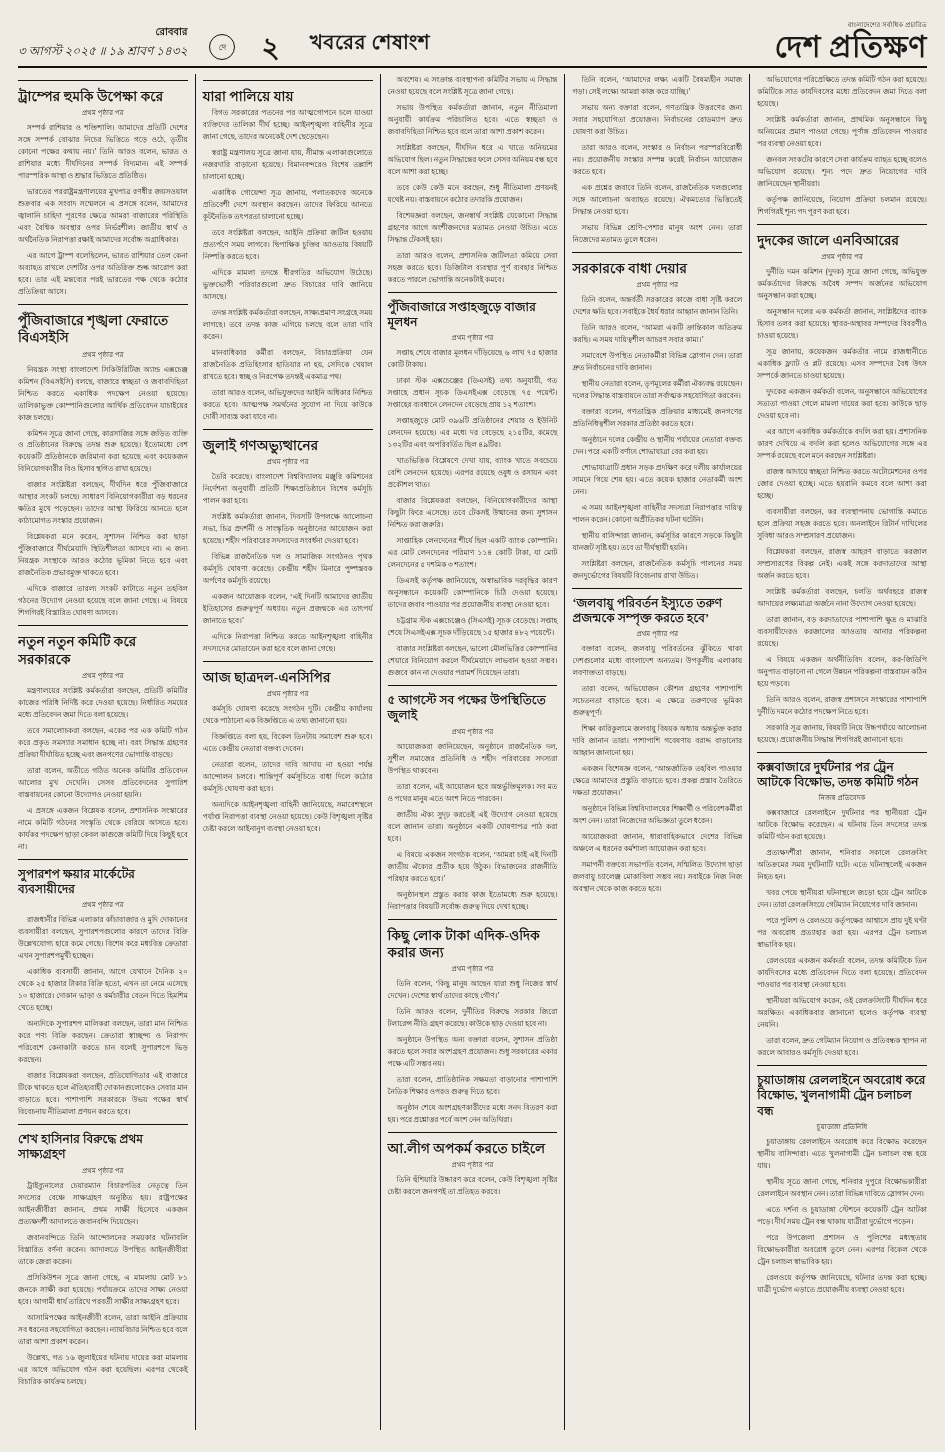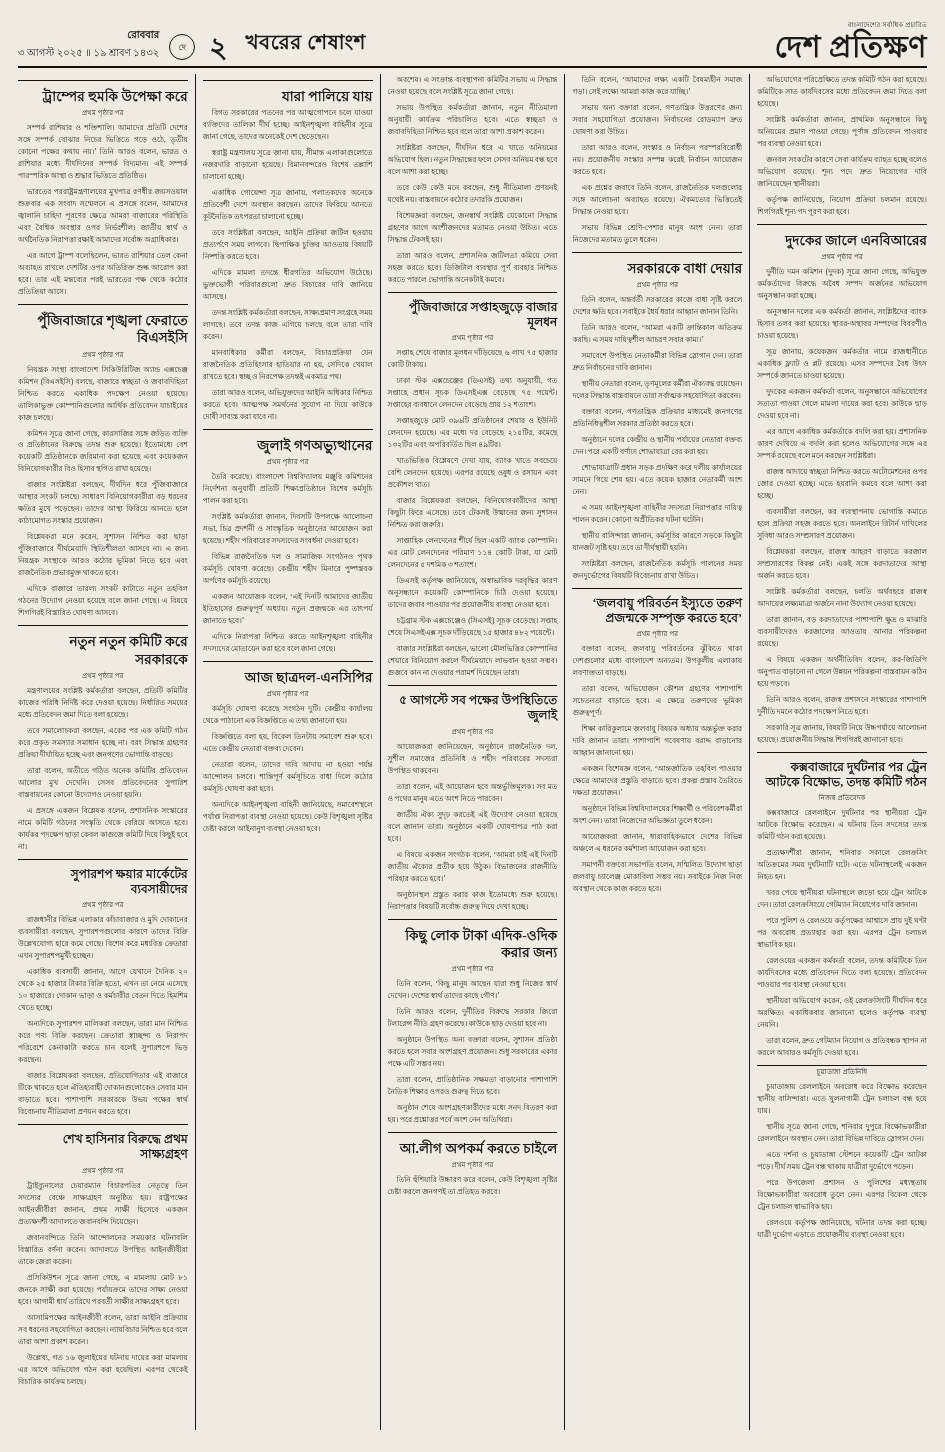--- a/index.html
+++ b/index.html
@@ -24,28 +24,29 @@
     display: flex;
     align-items: flex-end;
     border-bottom: 2px solid #15110e;
     padding-bottom: 4px;
     margin-bottom: 6px;
     height: 52px;
   }
   .mh-left {
     display: flex;
     align-items: flex-end;
-    gap: 10px;
+    gap: 22px;
     flex: 0 0 auto;
   }
   .mh-dates {
-    font-size: 10px;
+    font-size: 12px;
     line-height: 1.5;
     text-align: center;
     padding-bottom: 2px;
+    font-style: italic;
   }
   .mh-weekday {
     font-size: 10px;
     font-weight: bold;
     text-align: right;
     padding-bottom: 1px;
   }
   .mh-logo-circle {
     width: 26px; height: 26px;
     border-radius: 50%;
@@ -91,21 +92,21 @@
     padding: 0 7px;
     border-right: 1px solid #0f172a;
     overflow: hidden;
   }
   .col:first-child { padding-left: 0; }
   .col:last-child { border-right: none; padding-right: 0; }
 
   h2.head {
     font-size: 13.5px;
     font-weight: bold;
-    text-align: right;
+    text-align: left;
     line-height: 1.28;
     margin: 7px 0 2px 0;
     letter-spacing: .1px;
   }
   h2.head.small { font-size: 12px; }
   .byline {
     font-size: 6.8px;
     text-align: center;
     margin: 0 0 3px 0;
     letter-spacing: .2px;
@@ -347,20 +348,21 @@
           <p class="body">কক্সবাজারে রেললাইনে দুর্ঘটনার পর স্থানীয়রা ট্রেন আটকে বিক্ষোভ করেছেন। এ ঘটনায় তিন সদস্যের তদন্ত কমিটি গঠন করা হয়েছে।</p>
           <p class="body">প্রত্যক্ষদর্শীরা জানান, শনিবার সকালে রেলক্রসিং অতিক্রমের সময় দুর্ঘটনাটি ঘটে। এতে ঘটনাস্থলেই একজন নিহত হন।</p>
           <p class="body">খবর পেয়ে স্থানীয়রা ঘটনাস্থলে জড়ো হয়ে ট্রেন আটকে দেন। তারা রেলক্রসিংয়ে গেটম্যান নিয়োগের দাবি জানান।</p>
           <p class="body">পরে পুলিশ ও রেলওয়ে কর্তৃপক্ষের আশ্বাসে প্রায় দুই ঘণ্টা পর অবরোধ প্রত্যাহার করা হয়। এরপর ট্রেন চলাচল স্বাভাবিক হয়।</p>
           <p class="body">রেলওয়ের একজন কর্মকর্তা বলেন, তদন্ত কমিটিকে তিন কার্যদিবসের মধ্যে প্রতিবেদন দিতে বলা হয়েছে। প্রতিবেদন পাওয়ার পর ব্যবস্থা নেওয়া হবে।</p>
           <p class="body">স্থানীয়রা অভিযোগ করেন, ওই রেলক্রসিংটি দীর্ঘদিন ধরে অরক্ষিত। একাধিকবার জানানো হলেও কর্তৃপক্ষ ব্যবস্থা নেয়নি।</p>
           <p class="body">তারা বলেন, দ্রুত গেটম্যান নিয়োগ ও প্রতিবন্ধক স্থাপন না করলে আবারও কর্মসূচি দেওয়া হবে।</p>
         </div>
         <div class="article">
           <hr class="rule">
+          <h2 class="head small">চুয়াডাঙ্গায় রেললাইনে অবরোধ করে বিক্ষোভ, খুলনাগামী ট্রেন চলাচল বন্ধ</h2>
           <div class="byline">চুয়াডাঙ্গা প্রতিনিধি</div>
           <p class="body">চুয়াডাঙ্গায় রেললাইনে অবরোধ করে বিক্ষোভ করেছেন স্থানীয় বাসিন্দারা। এতে খুলনাগামী ট্রেন চলাচল বন্ধ হয়ে যায়।</p>
           <p class="body">স্থানীয় সূত্রে জানা গেছে, শনিবার দুপুরে বিক্ষোভকারীরা রেললাইনে অবস্থান নেন। তারা বিভিন্ন দাবিতে স্লোগান দেন।</p>
           <p class="body">এতে দর্শনা ও চুয়াডাঙ্গা স্টেশনে কয়েকটি ট্রেন আটকা পড়ে। দীর্ঘ সময় ট্রেন বন্ধ থাকায় যাত্রীরা দুর্ভোগে পড়েন।</p>
           <p class="body">পরে উপজেলা প্রশাসন ও পুলিশের মধ্যস্থতায় বিক্ষোভকারীরা অবরোধ তুলে নেন। এরপর বিকেল থেকে ট্রেন চলাচল স্বাভাবিক হয়।</p>
           <p class="body">রেলওয়ে কর্তৃপক্ষ জানিয়েছে, ঘটনার তদন্ত করা হচ্ছে। যাত্রী দুর্ভোগ এড়াতে প্রয়োজনীয় ব্যবস্থা নেওয়া হবে।</p>
         </div>
       </div>
   </div>
 

